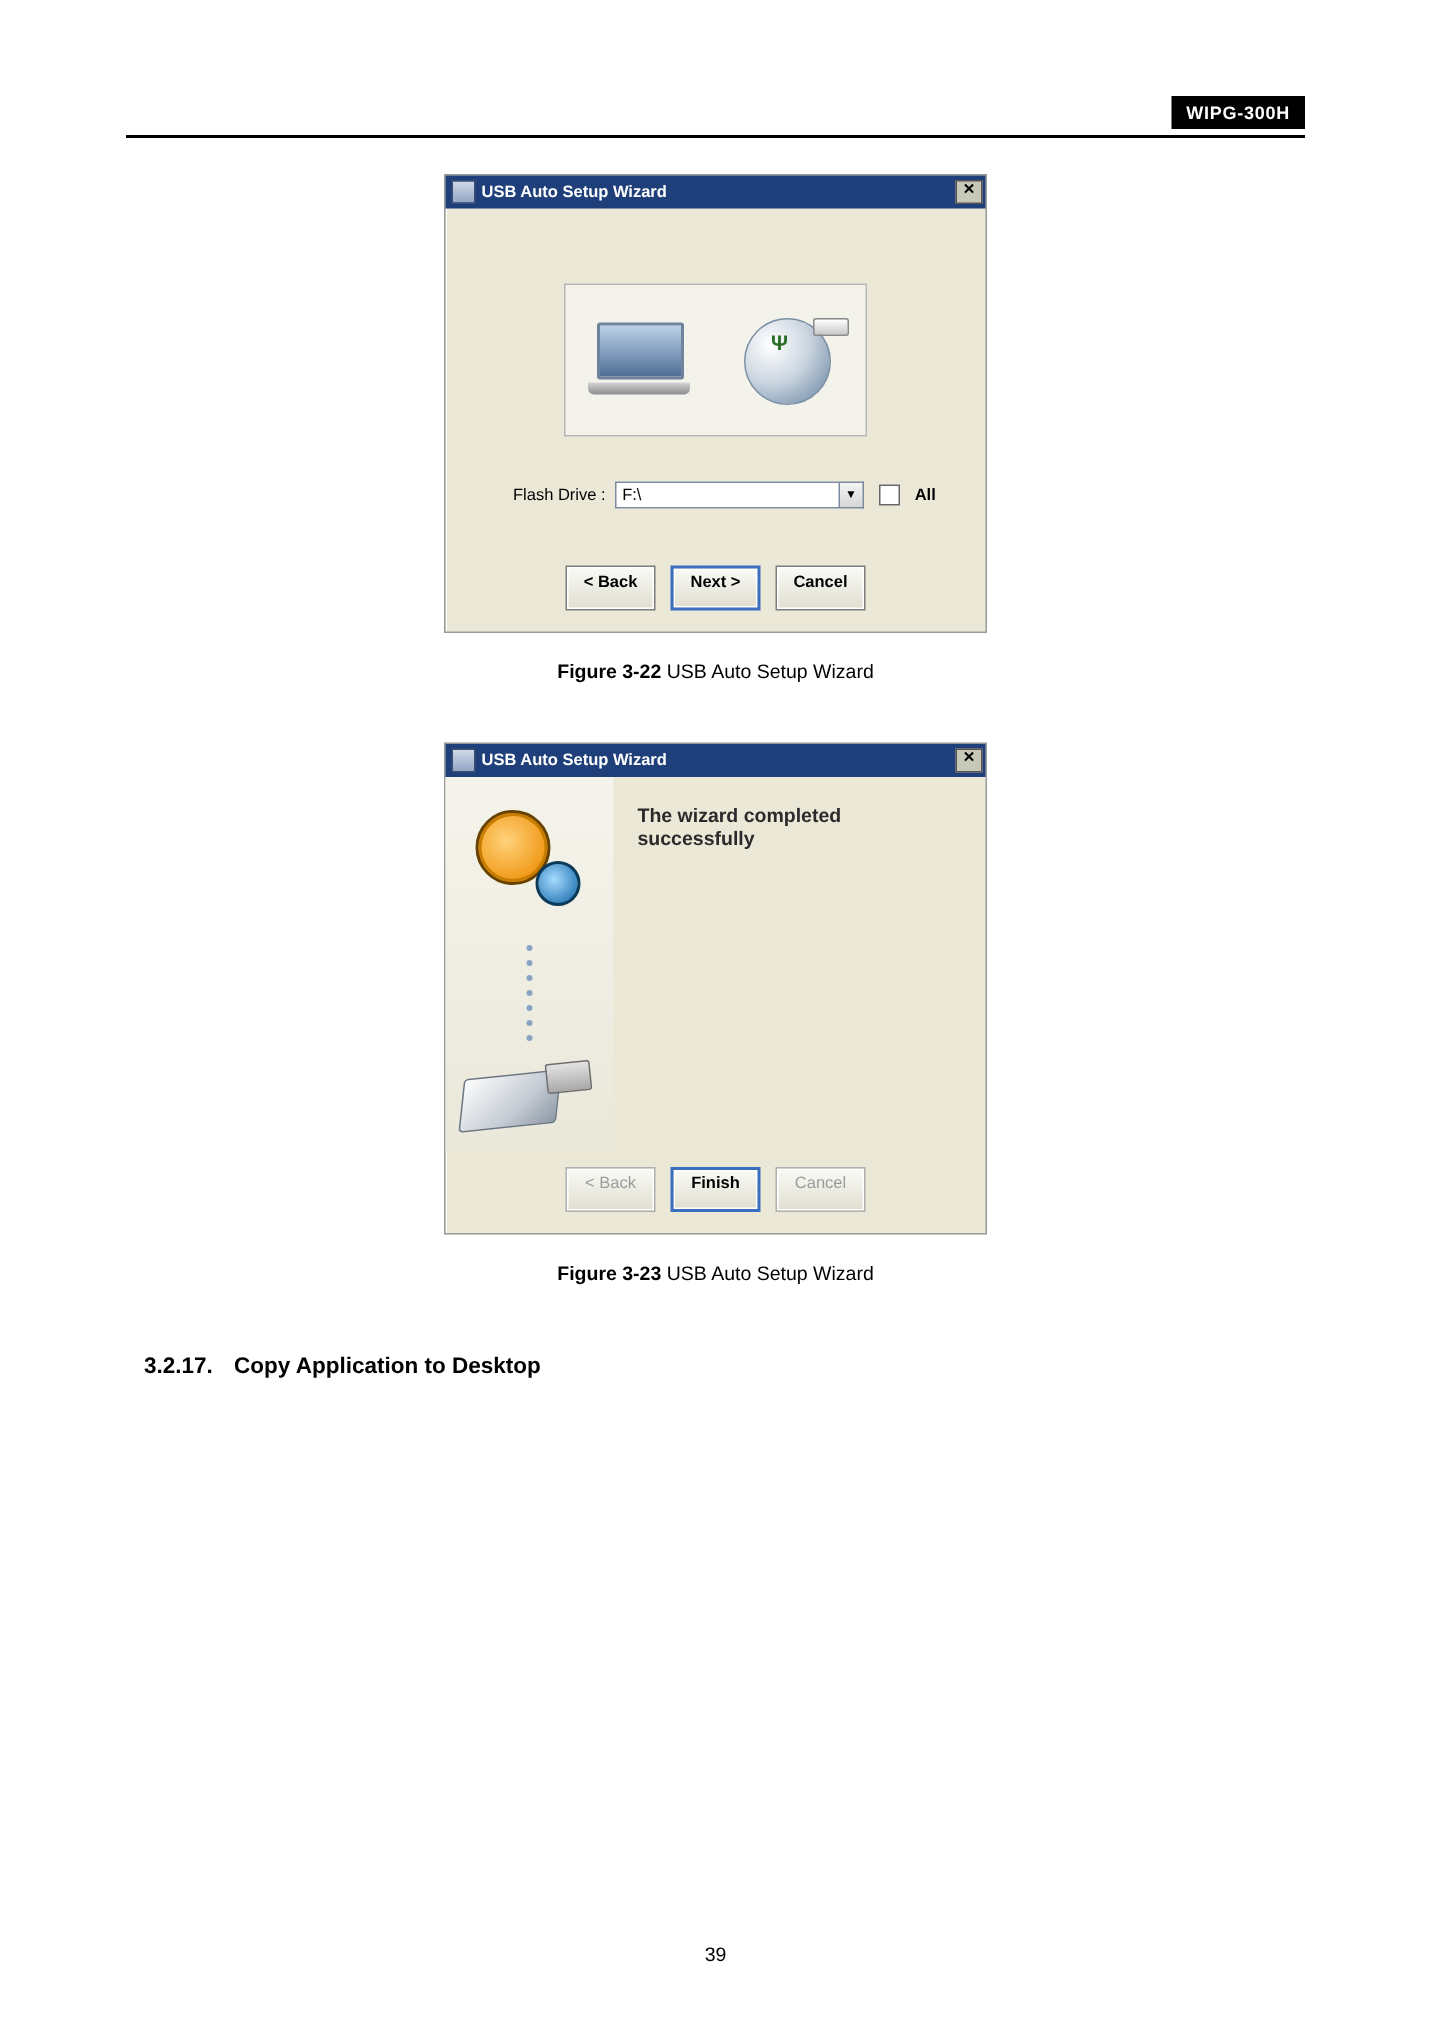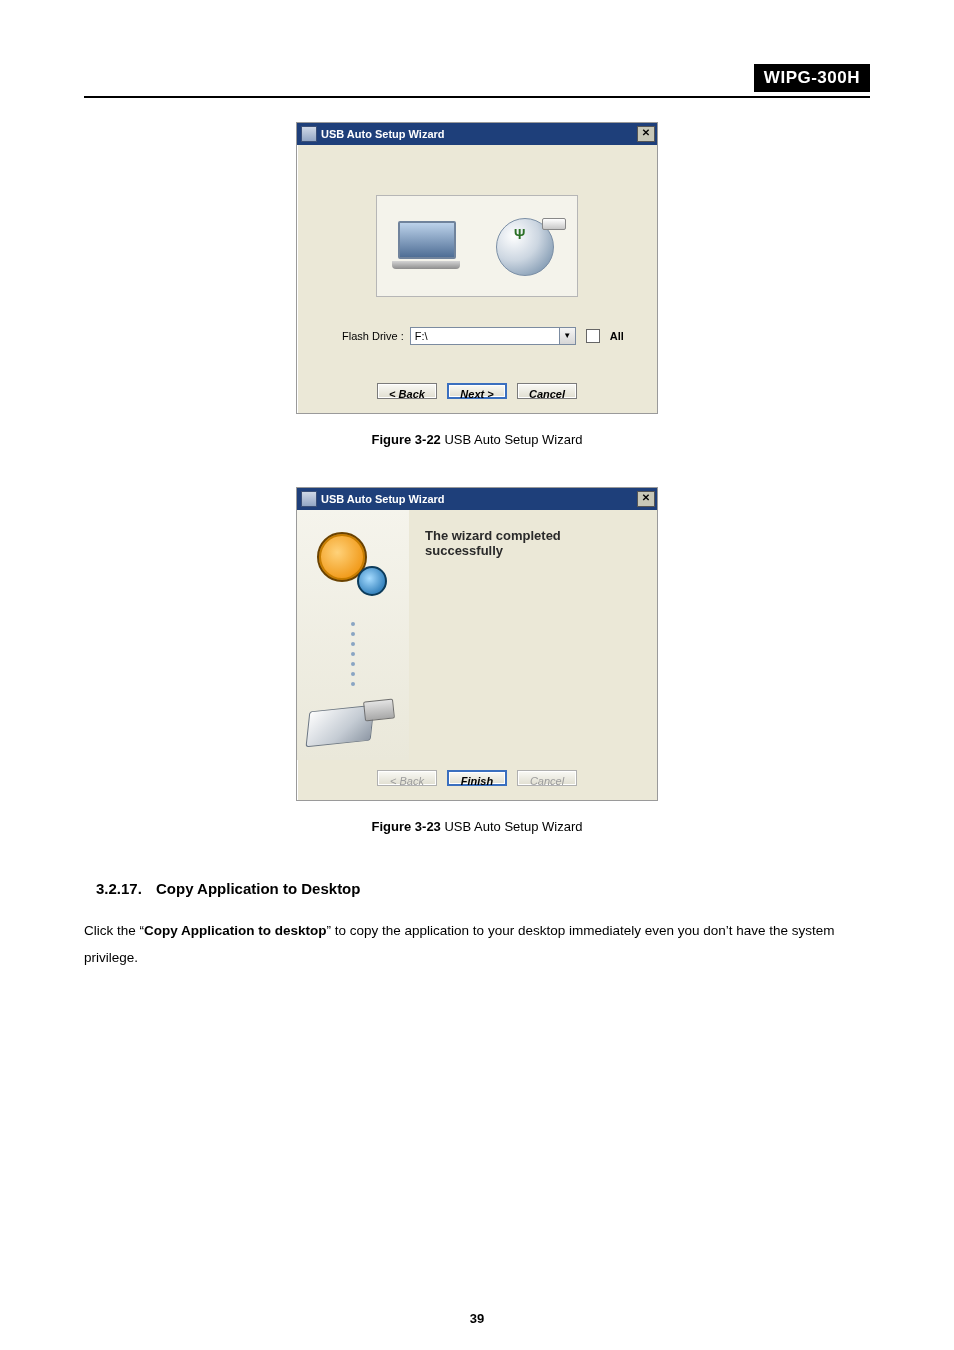--- a/index.html
+++ b/index.html
@@ -17,21 +17,21 @@
     box-sizing: border-box;
   }
   .header-tag-row {
     display: flex;
     justify-content: flex-end;
     margin-bottom: 4px;
   }
   .header-tag {
     background: #000;
     color: #fff;
-    font-size: 17px;
+    font-size: 12px;
     padding: 4px 10px;
     font-weight: bold;
     letter-spacing: 0.5px;
   }
   .header-rule {
     border: 0;
     border-top: 2px solid #000;
     margin: 0 0 24px 0;
   }
   .wizard {
@@ -201,31 +201,30 @@
     margin-left: 4px;
   }
   .btn-bar {
     display: flex;
     justify-content: center;
     gap: 10px;
     padding: 10px 14px 14px;
   }
   .wbtn {
     min-width: 60px;
-    height: 16px;
+    height: 30px;
     font-size: 11px;
     border: 1px solid #7b7b7b;
     background: linear-gradient(#fafaf6, #e0ded0);
     box-shadow: 0 0 0 1px #fff inset;
     text-align: center;
     line-height: 20px;
     padding: 0 8px;
     font-weight: bold;
     box-sizing: border-box;
-    font-style: italic;
   }
   .wbtn.def {
     border: 2px solid #3a6fbf;
     line-height: 18px;
   }
   .wbtn.disabled {
     color: #9c9c9c;
     font-weight: normal;
     border-color: #b0b0b0;
   }
@@ -337,26 +336,25 @@
     display: inline-block;
     width: 60px;
   }
   .body-text {
     font-size: 13.5px;
     line-height: 2.0;
     margin: 0 0 6px 0;
   }
   .page-num {
     position: absolute;
-    bottom: 24px;
+    bottom: 40px;
     width: 100%;
     left: 0;
     text-align: center;
     font-size: 13px;
-    font-weight: bold;
   }
 </style>
 </head>
 <body>
 
 <div class="page">
 
   <div class="header-tag-row">
     <div class="header-tag">WIPG-300H</div>
   </div>
@@ -436,18 +434,15 @@
       <div class="wbtn disabled">Cancel</div>
     </div>
   </div>
   <div class="caption">
     <span class="cap-bold">Figure 3-23</span><span> USB Auto Setup Wizard</span>
   </div>
 
   <div class="section-heading">
     <span class="num">3.2.17.</span><span>Copy Application to Desktop</span>
   </div>
-  <p class="body-text">
-    <span>Click the “</span><b>Copy Application to desktop</b><span>” to copy the application to your desktop immediately even you don’t have the system privilege.</span>
-  </p>
 
   <div class="page-num">39</div>
 </div>
 
 </body></html>

